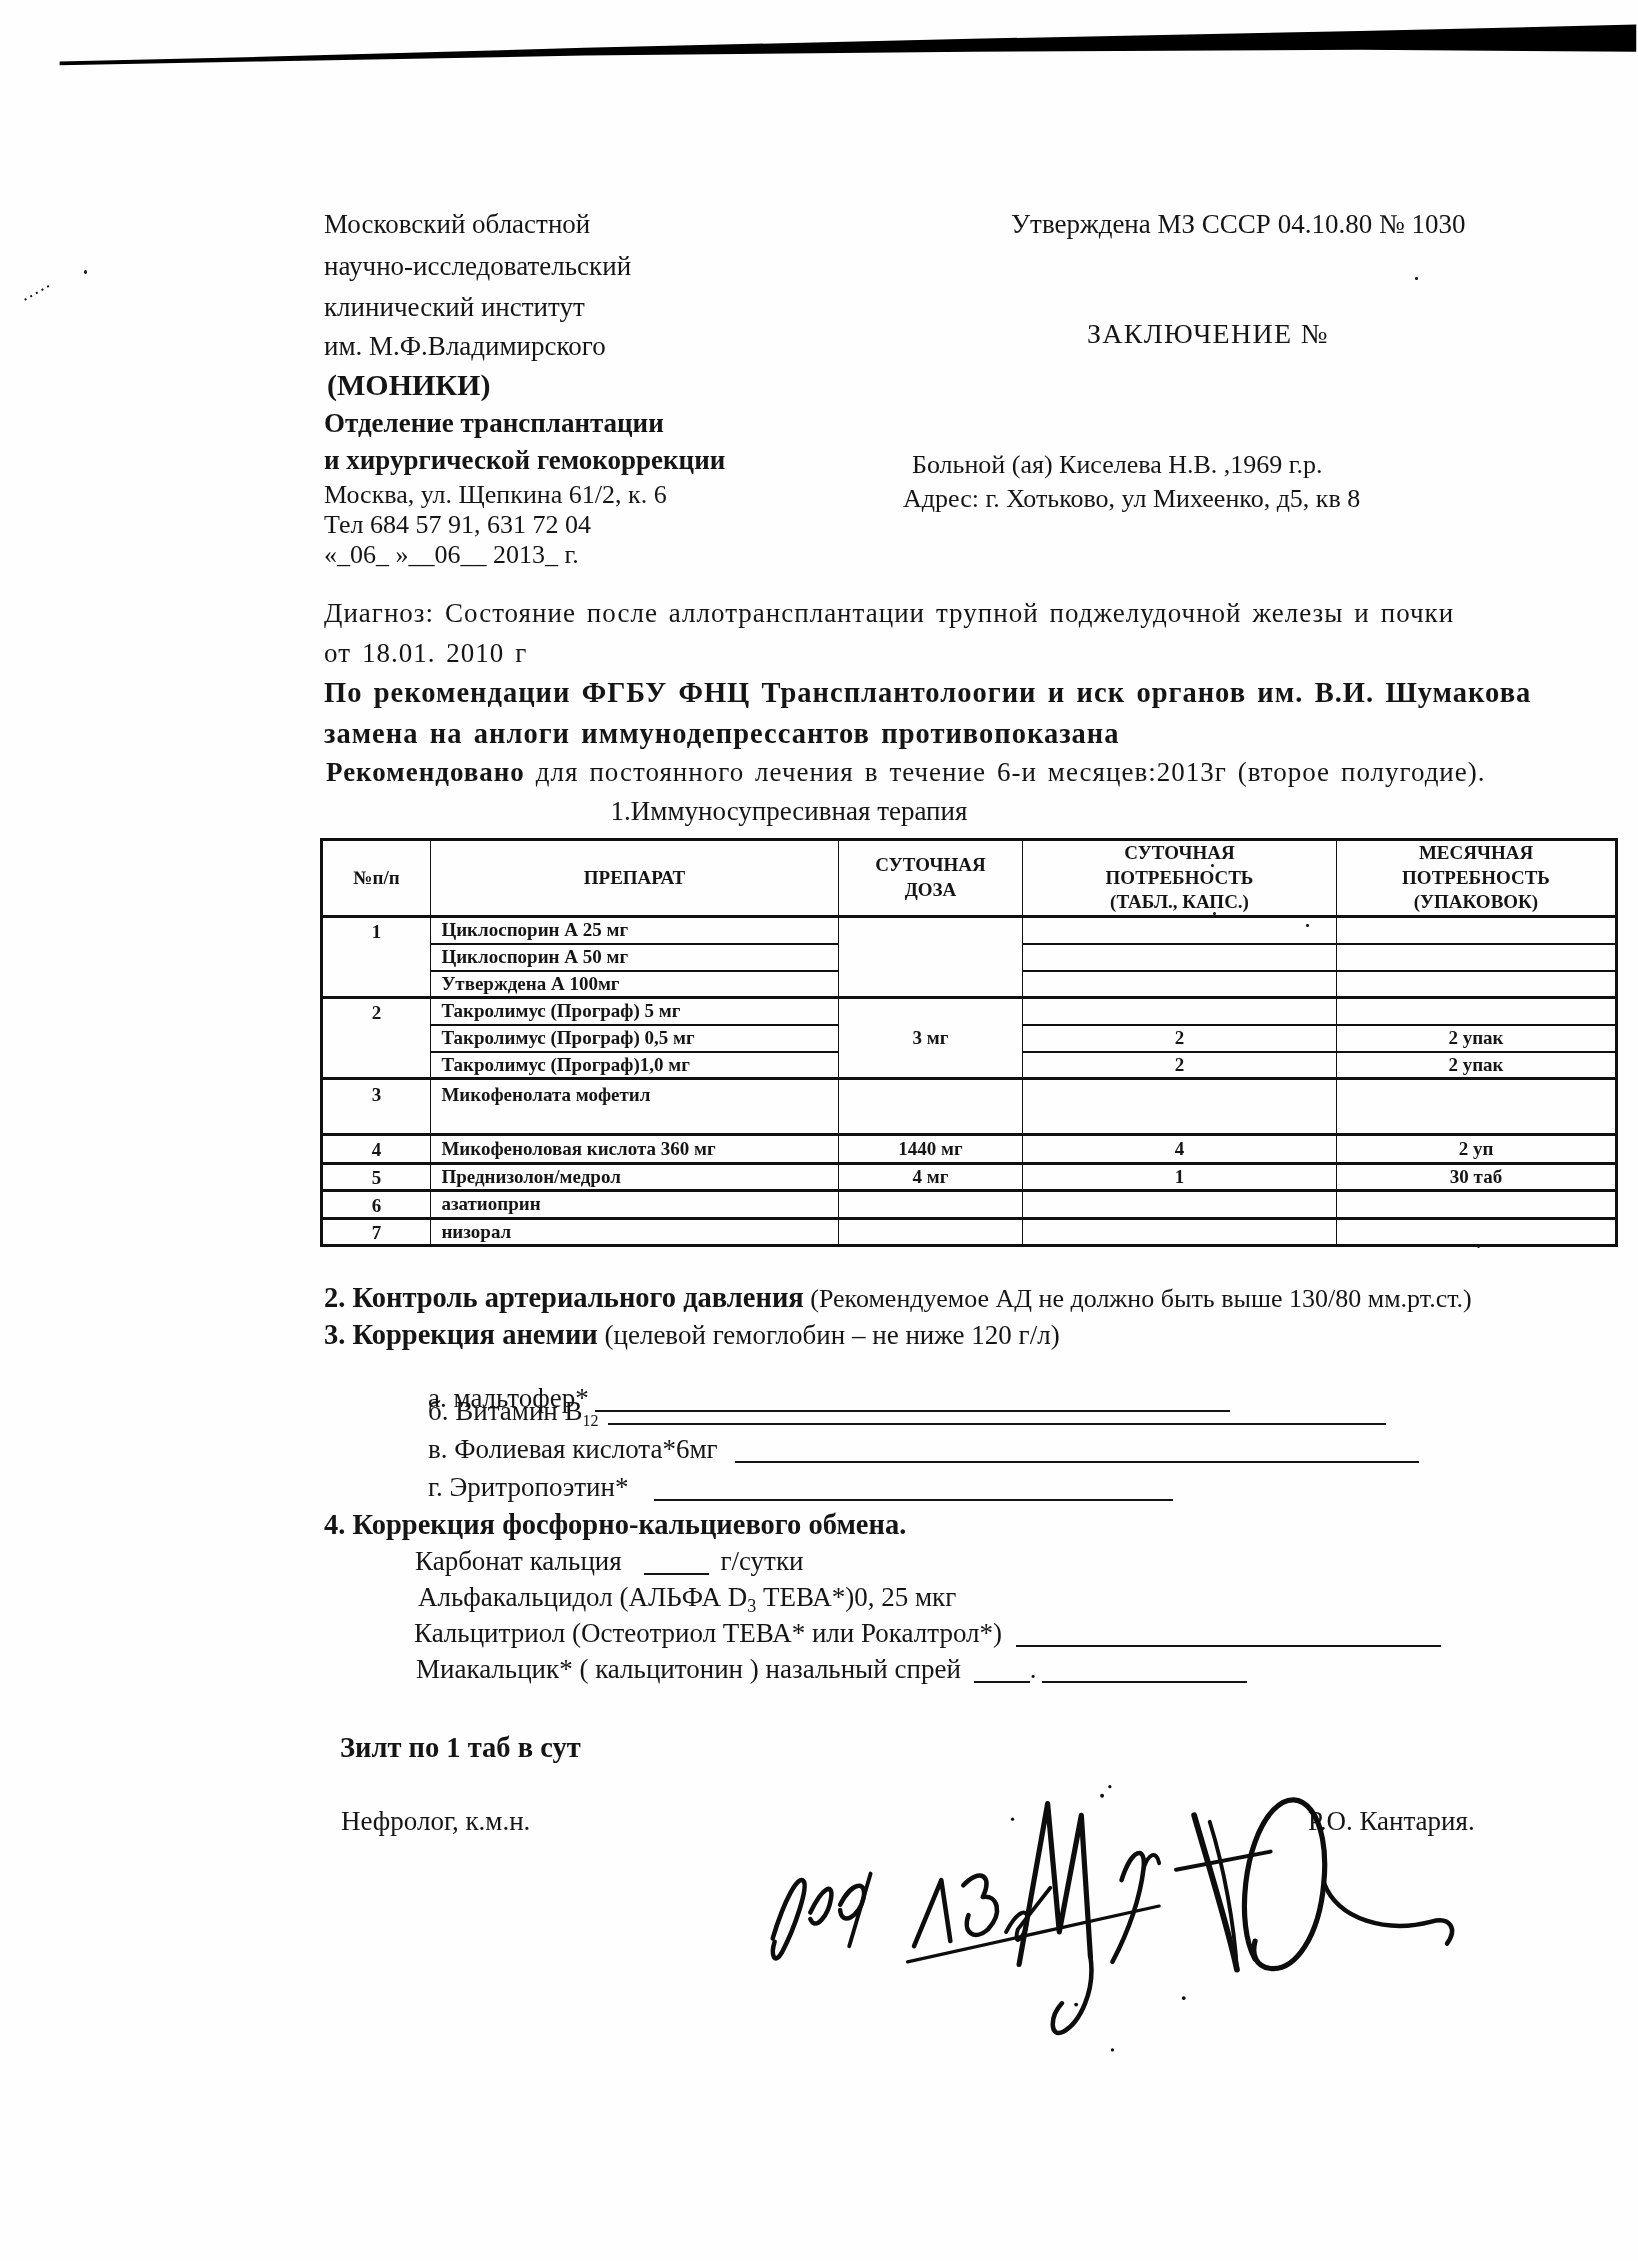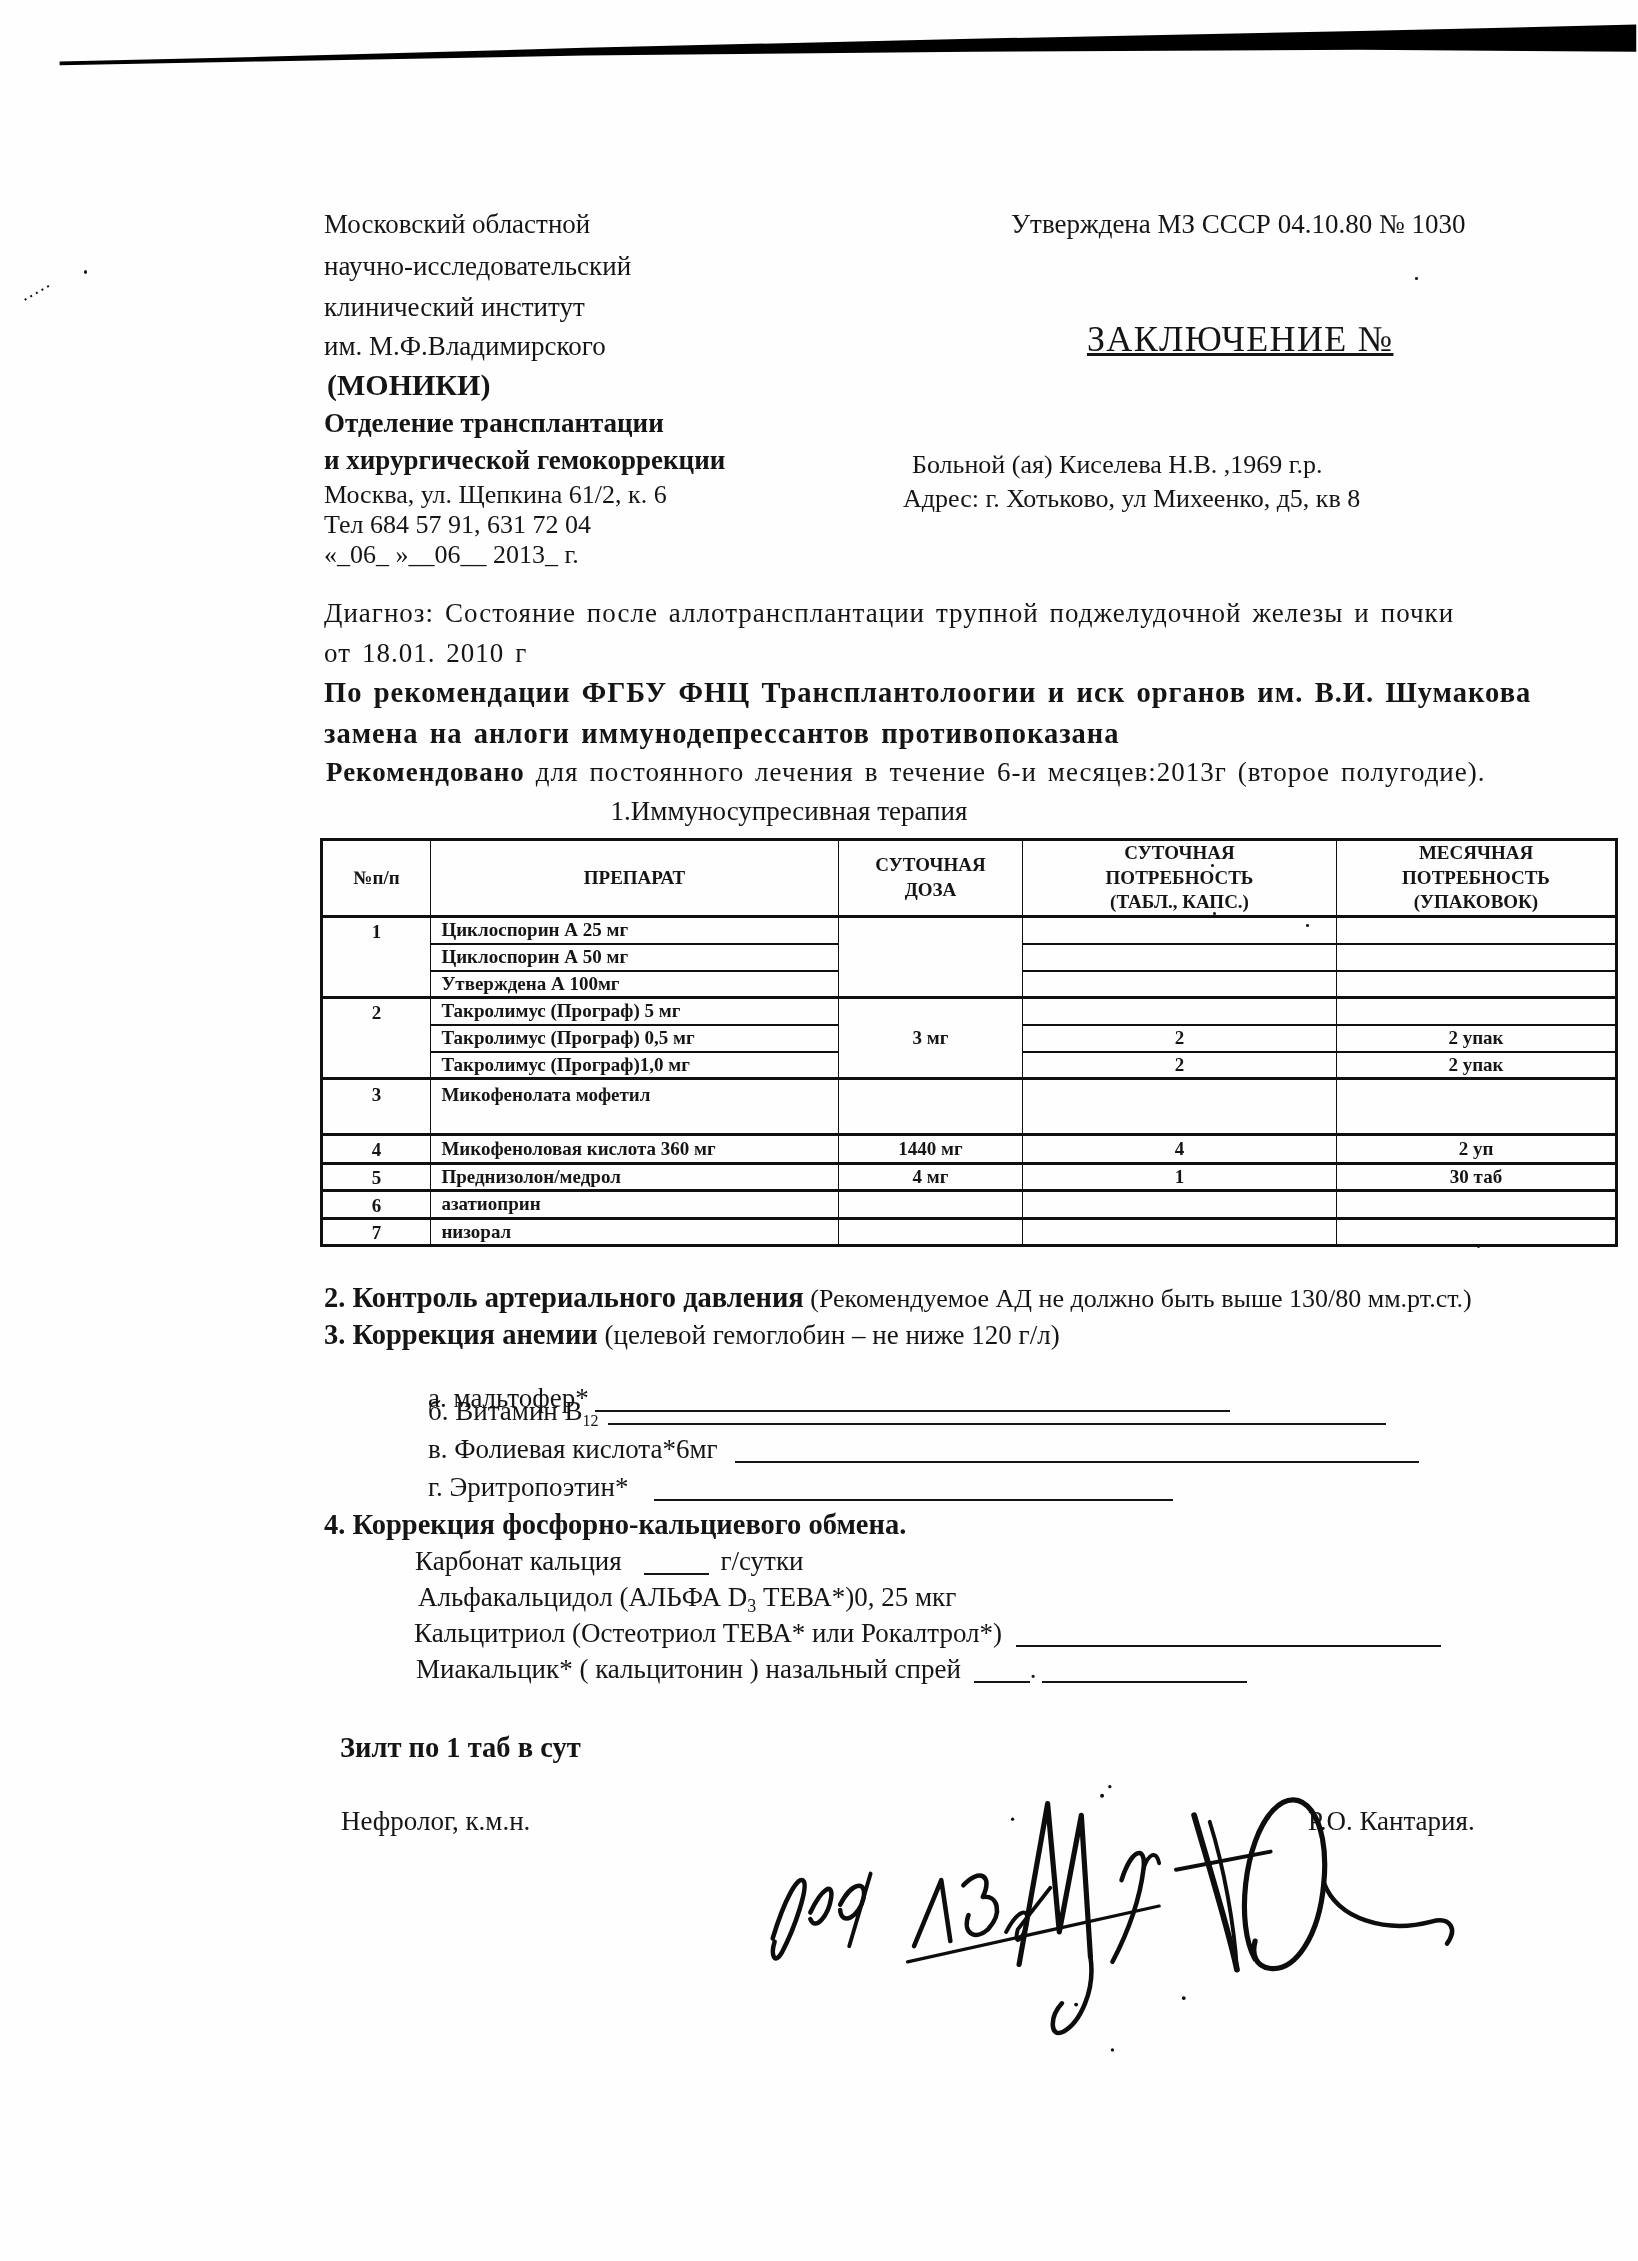--- a/index.html
+++ b/index.html
@@ -10,21 +10,21 @@
     font-family:"Liberation Serif", serif;
     color:#151515;
     overflow:hidden;
   }
   .abs{position:absolute;white-space:nowrap;}
   .b{font-weight:bold;}
   .fs40{font-size:26px;}
   .fs42{font-size:27px;}
   .fs44{font-size:28.5px;}
   .fs46{font-size:30px;}
-  .fs50{font-size:36px;letter-spacing:1.3px;text-decoration:underline;}
+  .fs50{font-size:28px;letter-spacing:1.3px;}
   .sp{letter-spacing:1px;word-spacing:3.2px;}
   .ul{display:inline-block;height:3.9px;border-bottom:2.6px solid #151515;vertical-align:-5.2px;}
   .speck{position:absolute;background:#1a1a1a;border-radius:50%;}
 
   
   table.tt{
     position:absolute;left:320px;top:838px;
     width:1295px;border-collapse:collapse;table-layout:fixed;
     border:3.2px solid #101010;
   }

